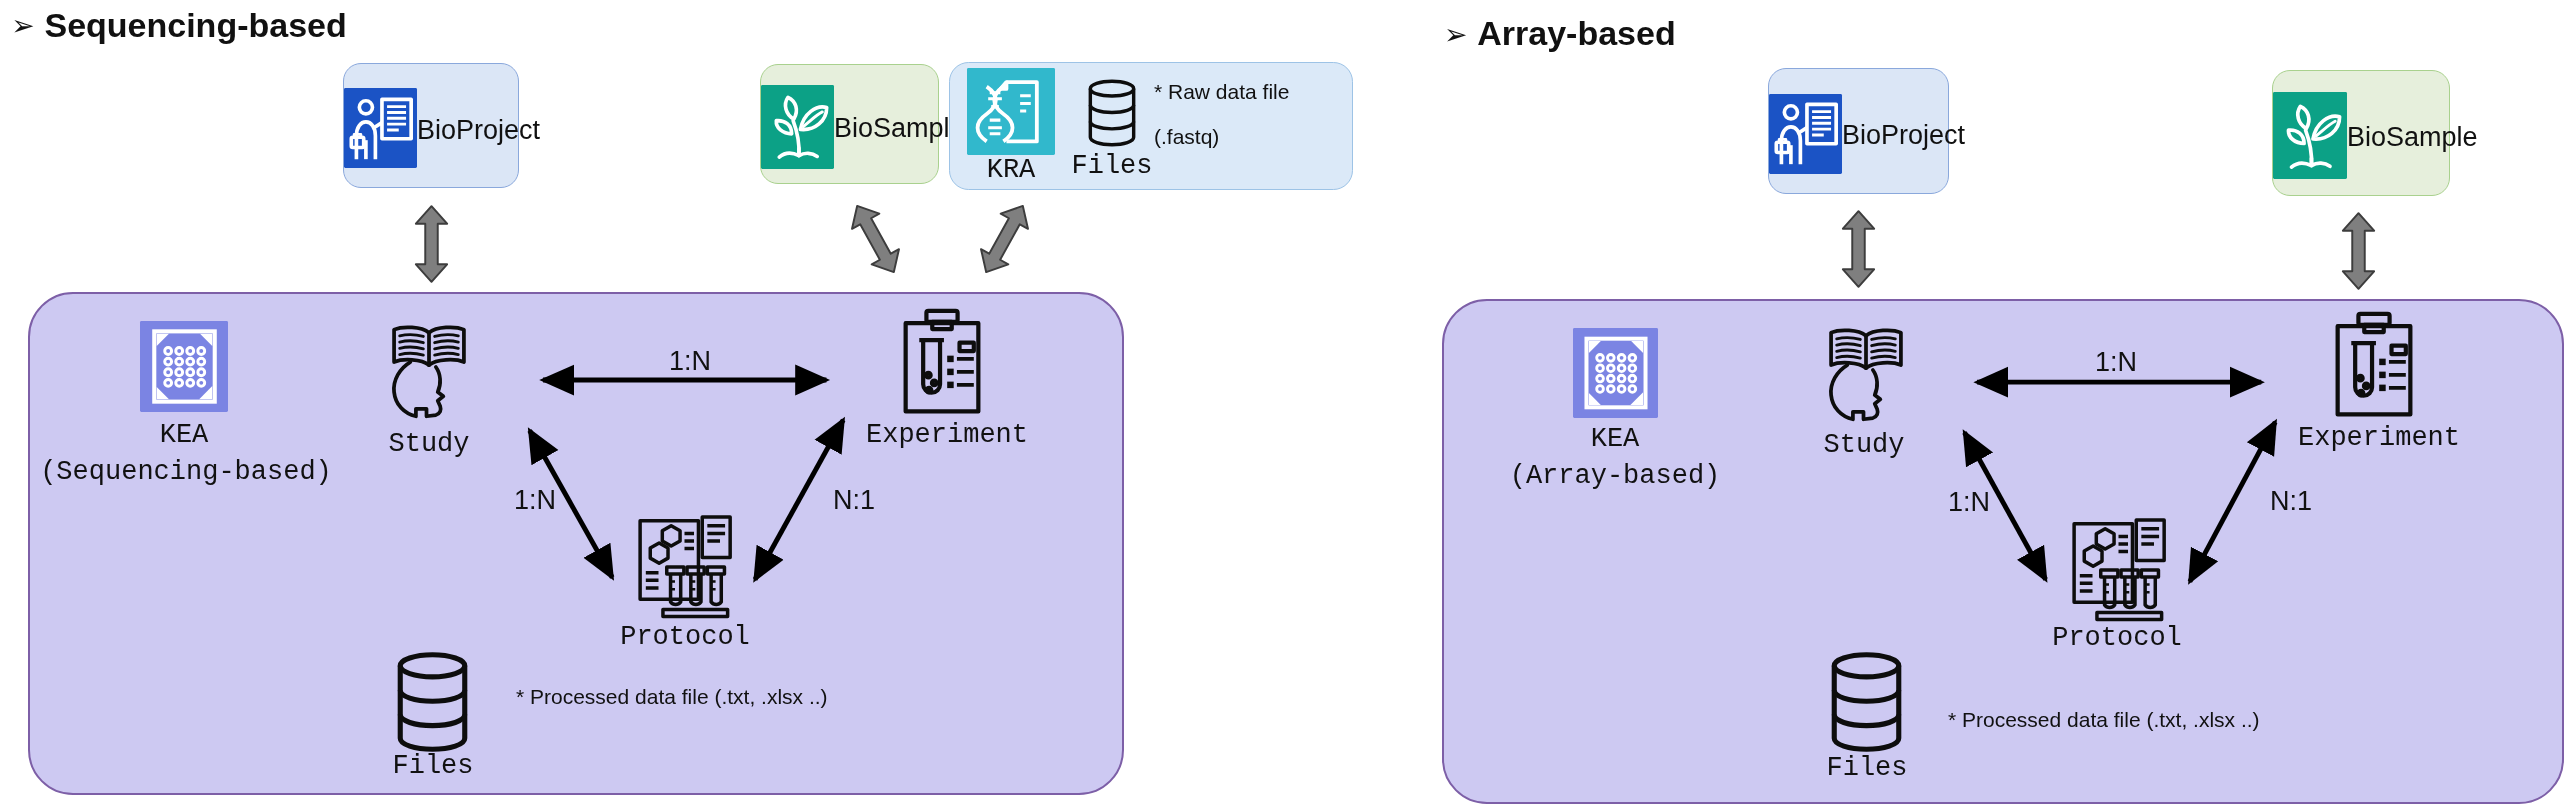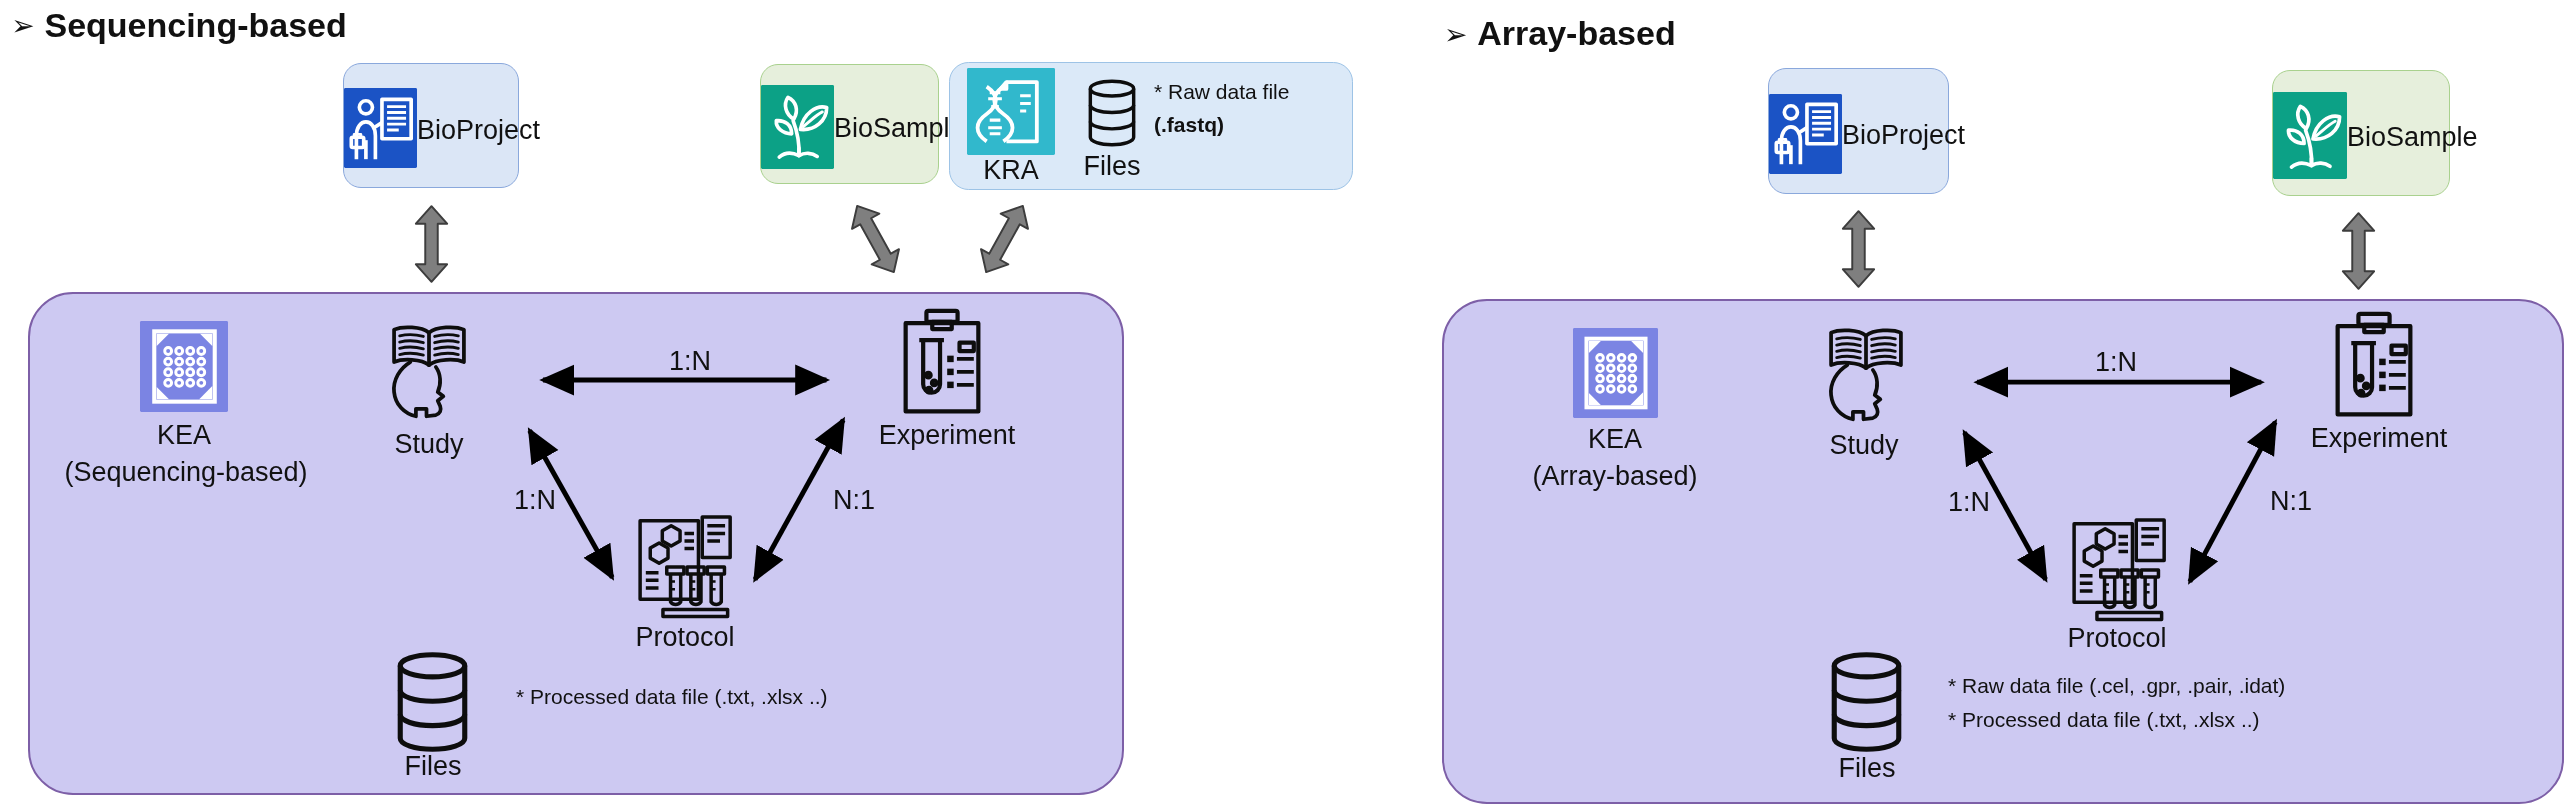--- a/index.html
+++ b/index.html
@@ -14,21 +14,21 @@
   .panel{position:absolute;background:#cdc9f2;border:2.1px solid #7d5fa7;border-radius:45px;}
   .topbox{position:absolute;display:flex;align-items:center;padding-top:5.6px;box-sizing:border-box;}
   .box-blue{background:#dbe6f6;border:1.8px solid #8aa8dc;border-radius:18px;}
   .box-green{background:#e6efdc;border:1.8px solid #a9d18e;border-radius:18px;}
   .box-kra{position:absolute;background:#dbe9f8;border:1.8px solid #9dc3e6;border-radius:19.6px;}
   .tile{display:flex;align-items:center;justify-content:center;border-radius:1.4px;}
   .tile-bioproject{background:#1b53c5;}
   .tile-biosample{background:#0ca186;}
   .tile-kra{background:#31b8cc;}
   .tile-kea{background:#7b84e3;}
-  .node-label{position:absolute;font-size:27px;line-height:1.15;white-space:nowrap;transform:translateX(-50%);}
+  .node-label{position:absolute;font-size:27px;line-height:1.15;white-space:nowrap;transform:translateX(-50%);font-family:Liberation Mono, monospace;}
   .in-label{font-size:27px;line-height:1.1;margin-top:4.2px;text-align:center;}
   .rel-label{position:absolute;font-size:27px;white-space:nowrap;transform:translateX(-50%);text-align:right;}
   .note{position:absolute;font-size:21px;white-space:nowrap;line-height:1.3;}
   .garrow{position:absolute;width:39px;height:98px;}
   svg.iconsvg{display:block;}
   #arrow-overlay{position:absolute;left:0;top:0;pointer-events:none;}
 </style>
 </head>
 <body>
 
@@ -196,21 +196,21 @@
       <svg class="iconsvg" width="76" height="76" viewBox="0 0 108 108">
           <use href="#sym-kra"></use>
         </svg>
     </div>
     <div class="node-label" style="left:61px;top:92px;transform:translateX(-50%);">KRA</div>
     <svg class="abs iconsvg" style="left:132px;top:15.4px;" width="60" height="70" viewBox="0 0 86 100">
         <use href="#sym-db"></use>
       </svg>
     <div class="node-label" style="left:162px;top:88px;">Files</div>
     <div class="note" style="left:204px;top:15.4px;">* Raw data file</div>
-    <div class="note" style="left:204px;top:48px;font-weight:bold;">(.fastq)</div>
+    <div class="note" style="left:204px;top:60px;">(.fastq)</div>
   </div>
 
   <div class="garrow" style="left:412px;top:195px;">
     <svg class="iconsvg" width="39" height="98" viewBox="0 0 56 140">
         <use href="#sym-vdarrow"></use>
       </svg>
   </div>
   <div class="garrow" style="left:856px;top:190px;transform:rotate(-29deg);">
     <svg class="iconsvg" width="39" height="98" viewBox="0 0 56 140">
         <use href="#sym-vdarrow"></use>
@@ -313,21 +313,20 @@
 
   <svg class="abs iconsvg" style="left:2066px;top:516px;" width="105" height="108" viewBox="0 0 150 154">
       <use href="#sym-protocol"></use>
     </svg>
   <div class="node-label" style="left:2117px;top:623px;">Protocol</div>
 
   <svg class="abs iconsvg" style="left:1823px;top:650px;" width="87" height="104" viewBox="0 0 124 148">
       <use href="#sym-db"></use>
     </svg>
   <div class="node-label" style="left:1867px;top:753px;">Files</div>
-  <div class="note" style="left:1948px;top:672px;">* Raw data file (.cel, .gpr, .pair, .idat)</div>
   <div class="note" style="left:1948px;top:706px;">* Processed data file (.txt, .xlsx ..)</div>
 
   <div class="rel-label" style="left:2116px;top:347px;">1:N</div>
   <div class="rel-label" style="left:1969px;top:487px;">1:N</div>
   <div class="rel-label" style="left:2291px;top:486px;">N:1</div>
 
   <svg id="arrow-overlay" width="2576" height="807" viewBox="0 0 3679 1153">
     <defs>
       <marker id="ah" viewBox="0 0 10 10" refX="8.5" refY="5" markerWidth="7.5" markerHeight="7.5" orient="auto-start-reverse">
         <path d="M0,0.8 L9.5,5 L0,9.2 Z" fill="#000000"></path>

